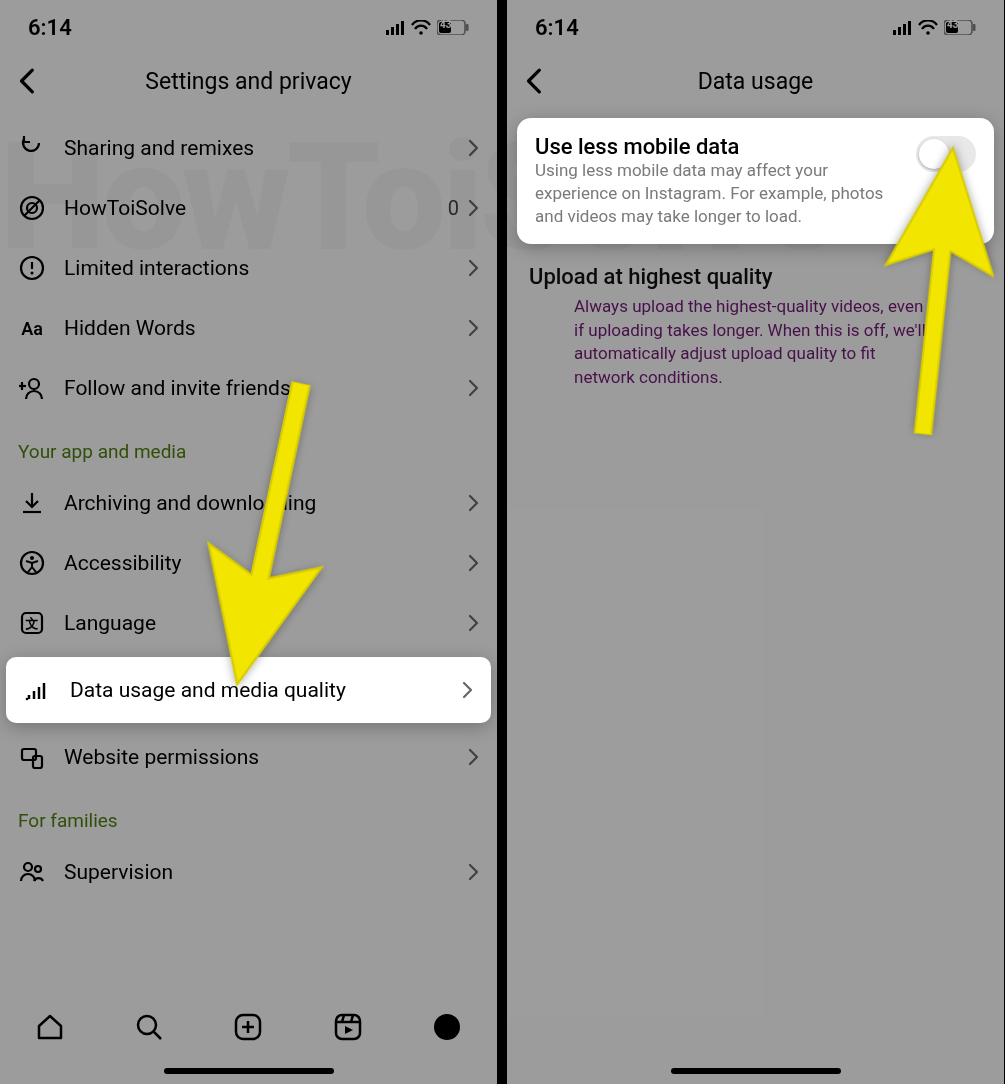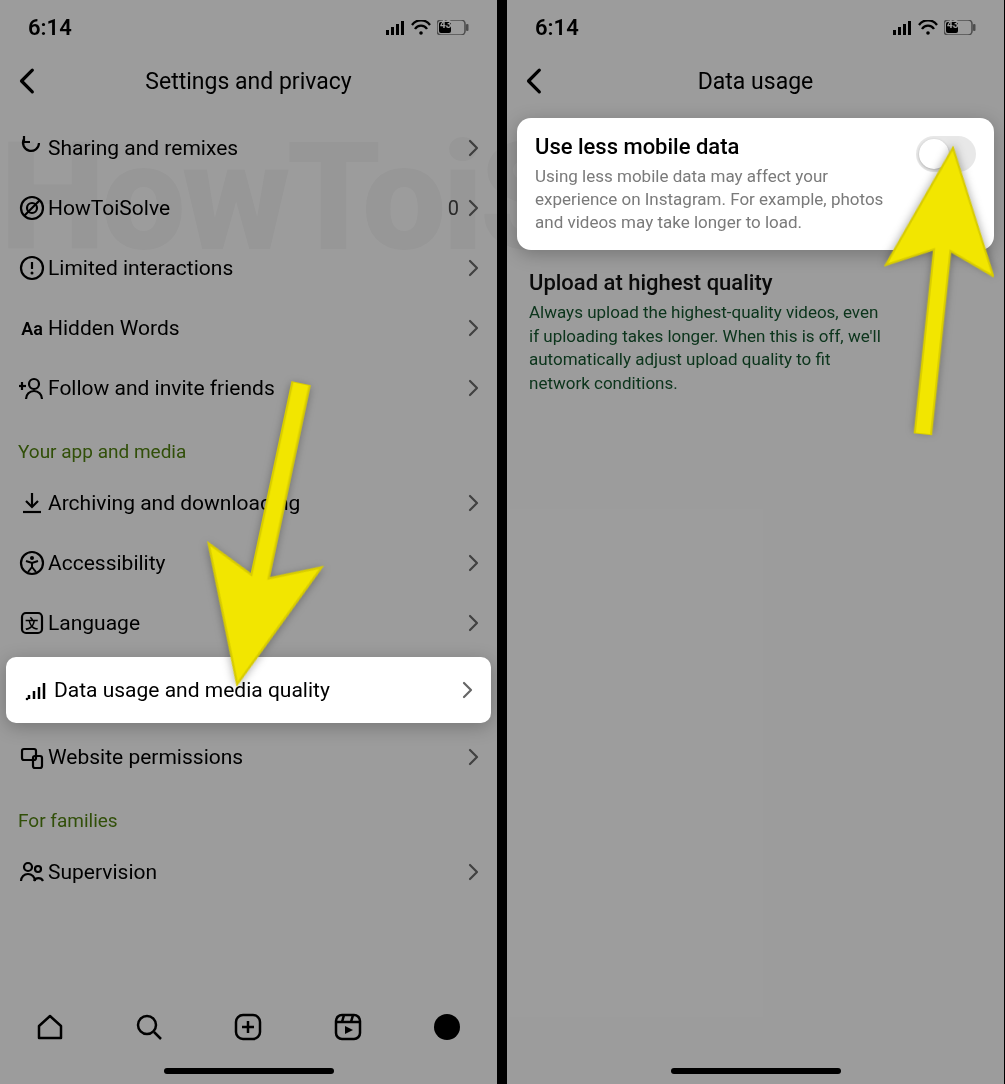--- a/index.html
+++ b/index.html
@@ -64,20 +64,21 @@
   .row {
     display: flex;
     align-items: center;
     height: 60px;
     padding: 0 16px;
     font-size: 21px;
   }
   .row .icon {
     width: 32px;
     height: 32px;
+    margin-right: 16px;
     display: flex;
     align-items: center;
     justify-content: center;
   }
   .row .label { flex: 1; }
   .row .badge { font-size: 20px; color: #444; margin-right: 8px; }
   .chevron { width: 14px; color: #666; }
   .section-title {
     font-size: 19px;
     color: #4d7c0f;
@@ -119,21 +120,21 @@
     z-index: 20;
     background: #fff;
     border-radius: 14px;
     margin: 10px 10px 0;
     padding: 16px 18px;
     box-shadow: 0 4px 18px rgba(0,0,0,0.25);
     display: flex;
     align-items: flex-start;
   }
   .card-text { flex: 1; padding-right: 10px; }
-  .card-title { font-size: 22px; font-weight: 500; margin-bottom: 6px; }
+  .card-title { font-size: 22px; font-weight: 500; }
   .card-desc { font-size: 17px; color: #7a7a7a; line-height: 1.35; }
   .toggle {
     width: 60px;
     height: 36px;
     background: #e8e8e8;
     border-radius: 20px;
     position: relative;
     flex-shrink: 0;
     margin-top: 2px;
   }
@@ -143,21 +144,21 @@
     left: 3px; top: 3px;
     width: 30px; height: 30px;
     background: #fff;
     border-radius: 50%;
     box-shadow: 0 1px 3px rgba(0,0,0,0.25);
   }
   .block2 {
     padding: 20px 22px 0;
   }
   .block2-title { font-size: 22px; font-weight: 500; margin-bottom: 6px; color:#111;}
-  .block2-desc { font-size: 17px; color: #14532d; line-height: 1.4; max-width: 360px;}
+  .block2-desc { font-size: 17px; color: #701a75; line-height: 1.4; max-width: 360px; margin-left: 45px;}
   
   .arrow {
     position: absolute;
     z-index: 30;
     pointer-events: none;
     filter: drop-shadow(0 2px 4px rgba(0,0,0,0.3));
   }
   .watermark {
     position: absolute;
     z-index: 5;

